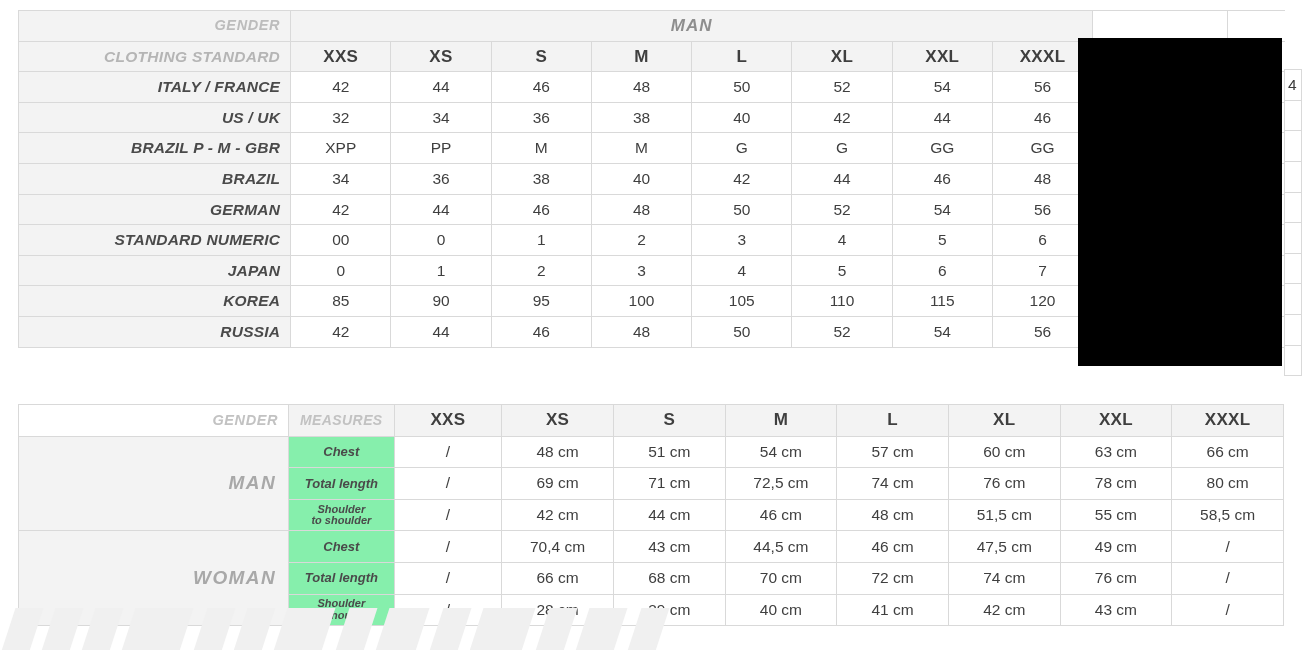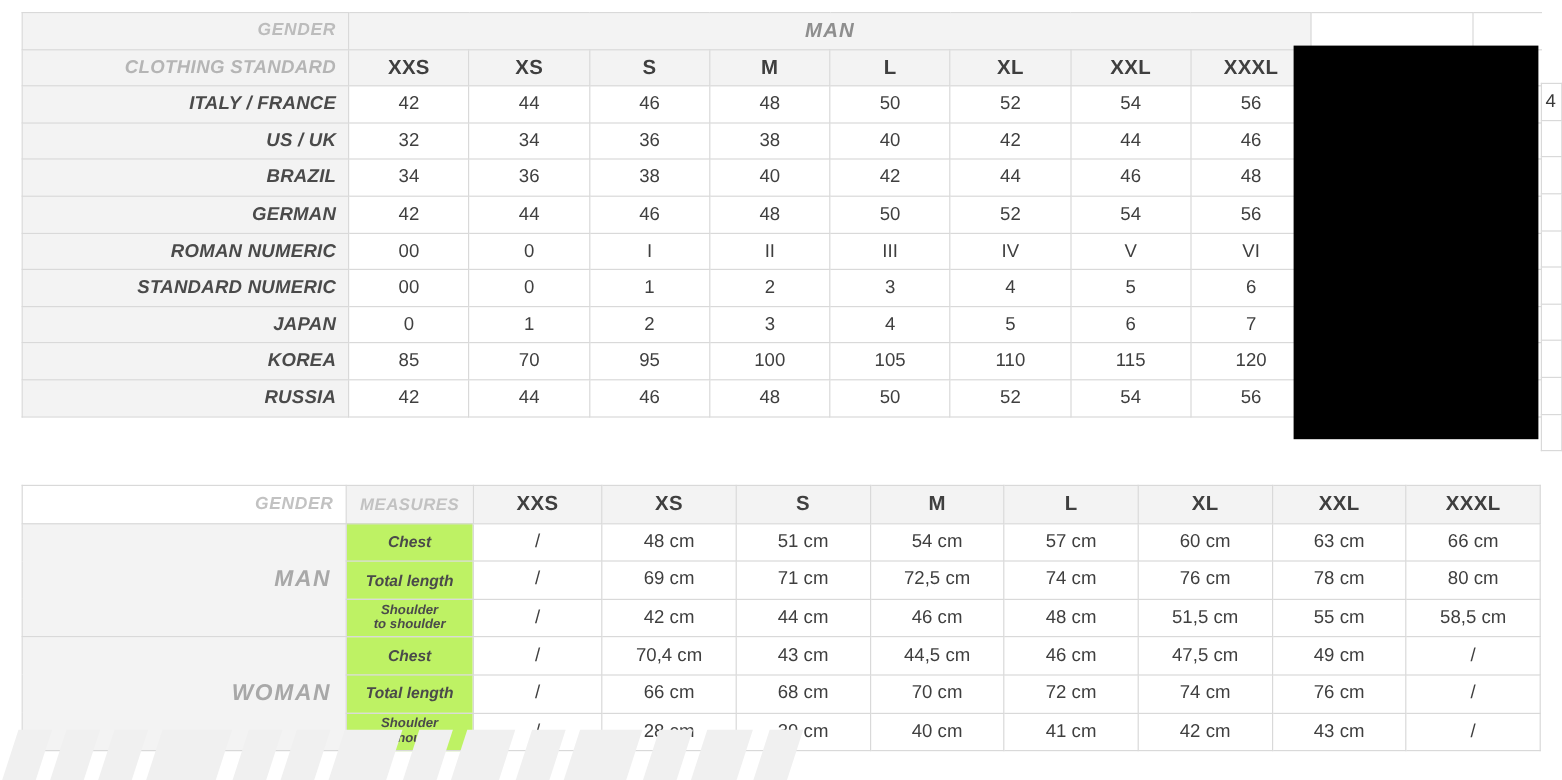--- a/index.html
+++ b/index.html
@@ -173,21 +173,21 @@
     color: #a8a8a8;
     letter-spacing: 1.4px;
     font-size: 19px;
     background: #f3f3f3;
   }
   .t2 .measure {
     font-style: italic;
     font-weight: bold;
     font-size: 13px;
     color: #4a4a4a;
-    background: #bef264;
+    background: #86efac;
     line-height: 1.05;
   }
   .t2 .measure.small {
     font-size: 11px;
     margin-top: 24px;
   }
   .t2 .val {
     color: #3f3f3f;
   }
   .t2 .shade {
@@ -270,20 +270,33 @@
       <td>36</td>
       <td>38</td>
       <td>40</td>
       <td>42</td>
       <td>44</td>
       <td>46</td>
       <td class="blank"></td>
       <td class="blank"></td>
     </tr>
     <tr>
+      <td class="rowlabel shade">BRAZIL P - M - GBR</td>
+      <td>XPP</td>
+      <td>PP</td>
+      <td>M</td>
+      <td>M</td>
+      <td>G</td>
+      <td>G</td>
+      <td>GG</td>
+      <td>GG</td>
+      <td class="blank"></td>
+      <td class="blank"></td>
+    </tr>
+    <tr>
       <td class="rowlabel shade">BRAZIL</td>
       <td>34</td>
       <td>36</td>
       <td>38</td>
       <td>40</td>
       <td>42</td>
       <td>44</td>
       <td>46</td>
       <td>48</td>
       <td class="blank"></td>
@@ -296,33 +309,20 @@
       <td>46</td>
       <td>48</td>
       <td>50</td>
       <td>52</td>
       <td>54</td>
       <td>56</td>
       <td class="blank"></td>
       <td class="blank"></td>
     </tr>
     <tr>
-      <td class="rowlabel shade">ROMAN NUMERIC</td>
-      <td>00</td>
-      <td>0</td>
-      <td>I</td>
-      <td>II</td>
-      <td>III</td>
-      <td>IV</td>
-      <td>V</td>
-      <td>VI</td>
-      <td class="blank"></td>
-      <td class="blank"></td>
-    </tr>
-    <tr>
       <td class="rowlabel shade">STANDARD NUMERIC</td>
       <td>00</td>
       <td>0</td>
       <td>1</td>
       <td>2</td>
       <td>3</td>
       <td>4</td>
       <td>5</td>
       <td>6</td>
       <td class="blank"></td>
@@ -337,21 +337,21 @@
       <td>4</td>
       <td>5</td>
       <td>6</td>
       <td>7</td>
       <td class="blank"></td>
       <td class="blank"></td>
     </tr>
     <tr>
       <td class="rowlabel shade">KOREA</td>
       <td>85</td>
-      <td>70</td>
+      <td>90</td>
       <td>95</td>
       <td>100</td>
       <td>105</td>
       <td>110</td>
       <td>115</td>
       <td>120</td>
       <td class="blank"></td>
       <td class="blank"></td>
     </tr>
     <tr>

